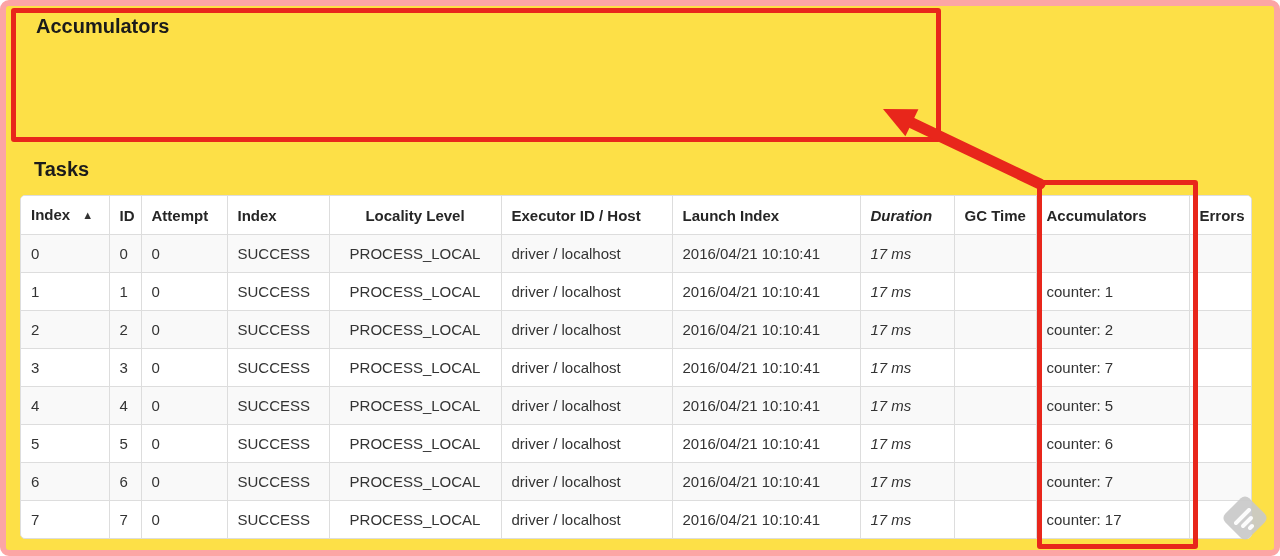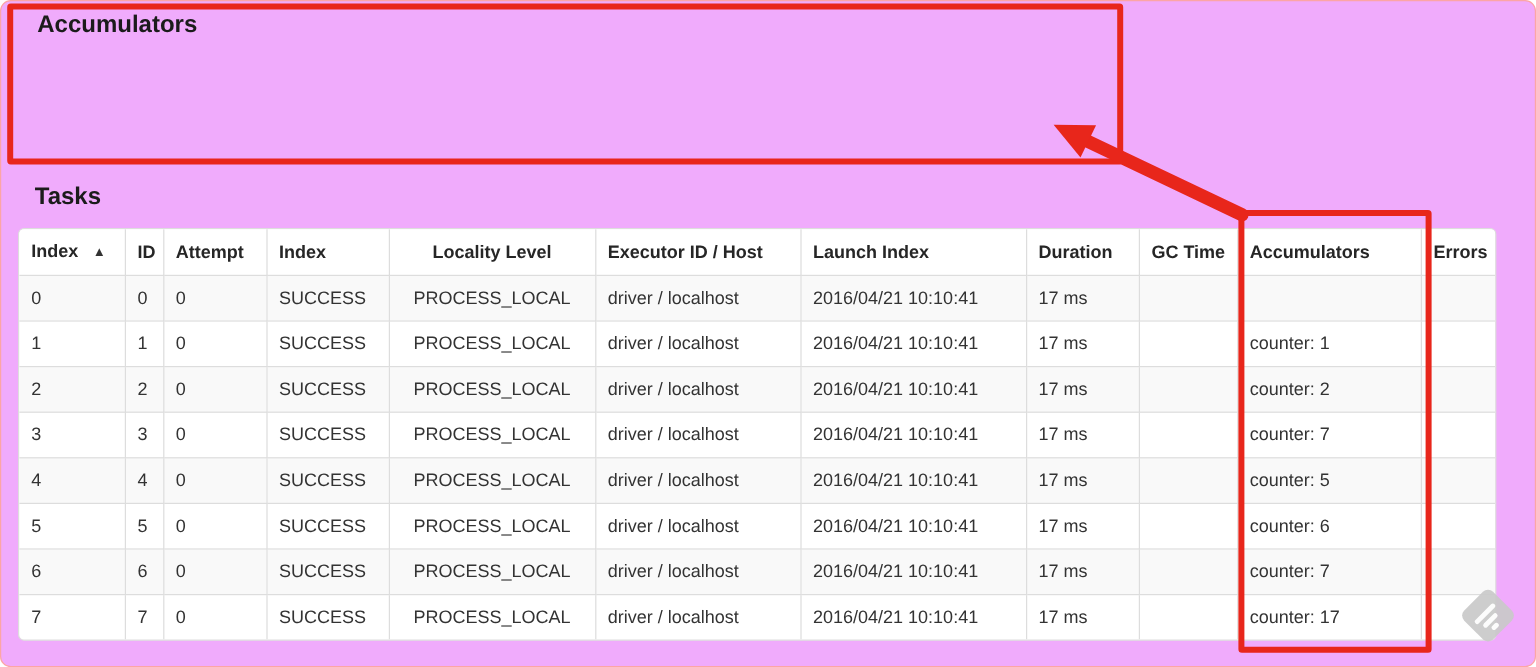--- a/index.html
+++ b/index.html
@@ -1,18 +1,18 @@
 <!DOCTYPE html>
 <html style="--annot: #e8261b;"><head>
 <meta charset="utf-8">
 <style>
   html,body{margin:0;padding:0;background:#fff;}
   .page{
     position:relative;width:1280px;height:556px;overflow:hidden;
-    background:#f0abfc;border:1px solid #fca5a5;border-radius:9px;box-sizing:border-box;
+    background:#fde047;border:6px solid #fca5a5;border-radius:9px;box-sizing:border-box;
     font-family:"Liberation Sans", sans-serif;color:#333;
   }
   .section-title{
     position:absolute;font-size:20px;font-weight:700;color:#1b1b1b;line-height:24px;
   }
   .acc-title{left:30px;top:8px;}
   .tasks-title{left:28px;top:151px;}
   .tbl-wrap{
     position:absolute;border:1px solid #ddd;border-radius:5px;overflow:hidden;background:#fff;
   }
@@ -33,21 +33,21 @@
   .acc-table th:nth-child(1),.acc-table td:nth-child(1){width:820px;}
   .acc-table th:nth-child(2),.acc-table td:nth-child(2){width:403px;}
   
   .tasks-table th:nth-child(1), .tasks-table td:nth-child(1){width:88px;}
   .tasks-table th:nth-child(2), .tasks-table td:nth-child(2){width:32px;}
   .tasks-table th:nth-child(3), .tasks-table td:nth-child(3){width:86px;}
   .tasks-table th:nth-child(4), .tasks-table td:nth-child(4){width:102px;}
   .tasks-table th:nth-child(5), .tasks-table td:nth-child(5){width:172px;text-align:center;}
   .tasks-table th:nth-child(6), .tasks-table td:nth-child(6){width:171px;}
   .tasks-table th:nth-child(7), .tasks-table td:nth-child(7){width:188px;}
-  .tasks-table th:nth-child(8), .tasks-table td:nth-child(8){width:94px;}
+  .tasks-table th:nth-child(8), .tasks-table td:nth-child(8){width:94px;font-style:italic;}
   .tasks-table th:nth-child(9), .tasks-table td:nth-child(9){width:82px;}
   .tasks-table th:nth-child(10),.tasks-table td:nth-child(10){width:153px;}
   .tasks-table th:nth-child(11),.tasks-table td:nth-child(11){width:62px;}
   .sort-arrow{font-size:11px;margin-left:12px;color:#333;vertical-align:1px;}
   
   .annot-box{
     position:absolute;border:5px solid var(--annot,#e8261b);border-radius:3px;
     box-sizing:border-box;pointer-events:none;z-index:10;
   }
   .annot-box-top{left:5px;top:2px;width:930px;height:134px;}

